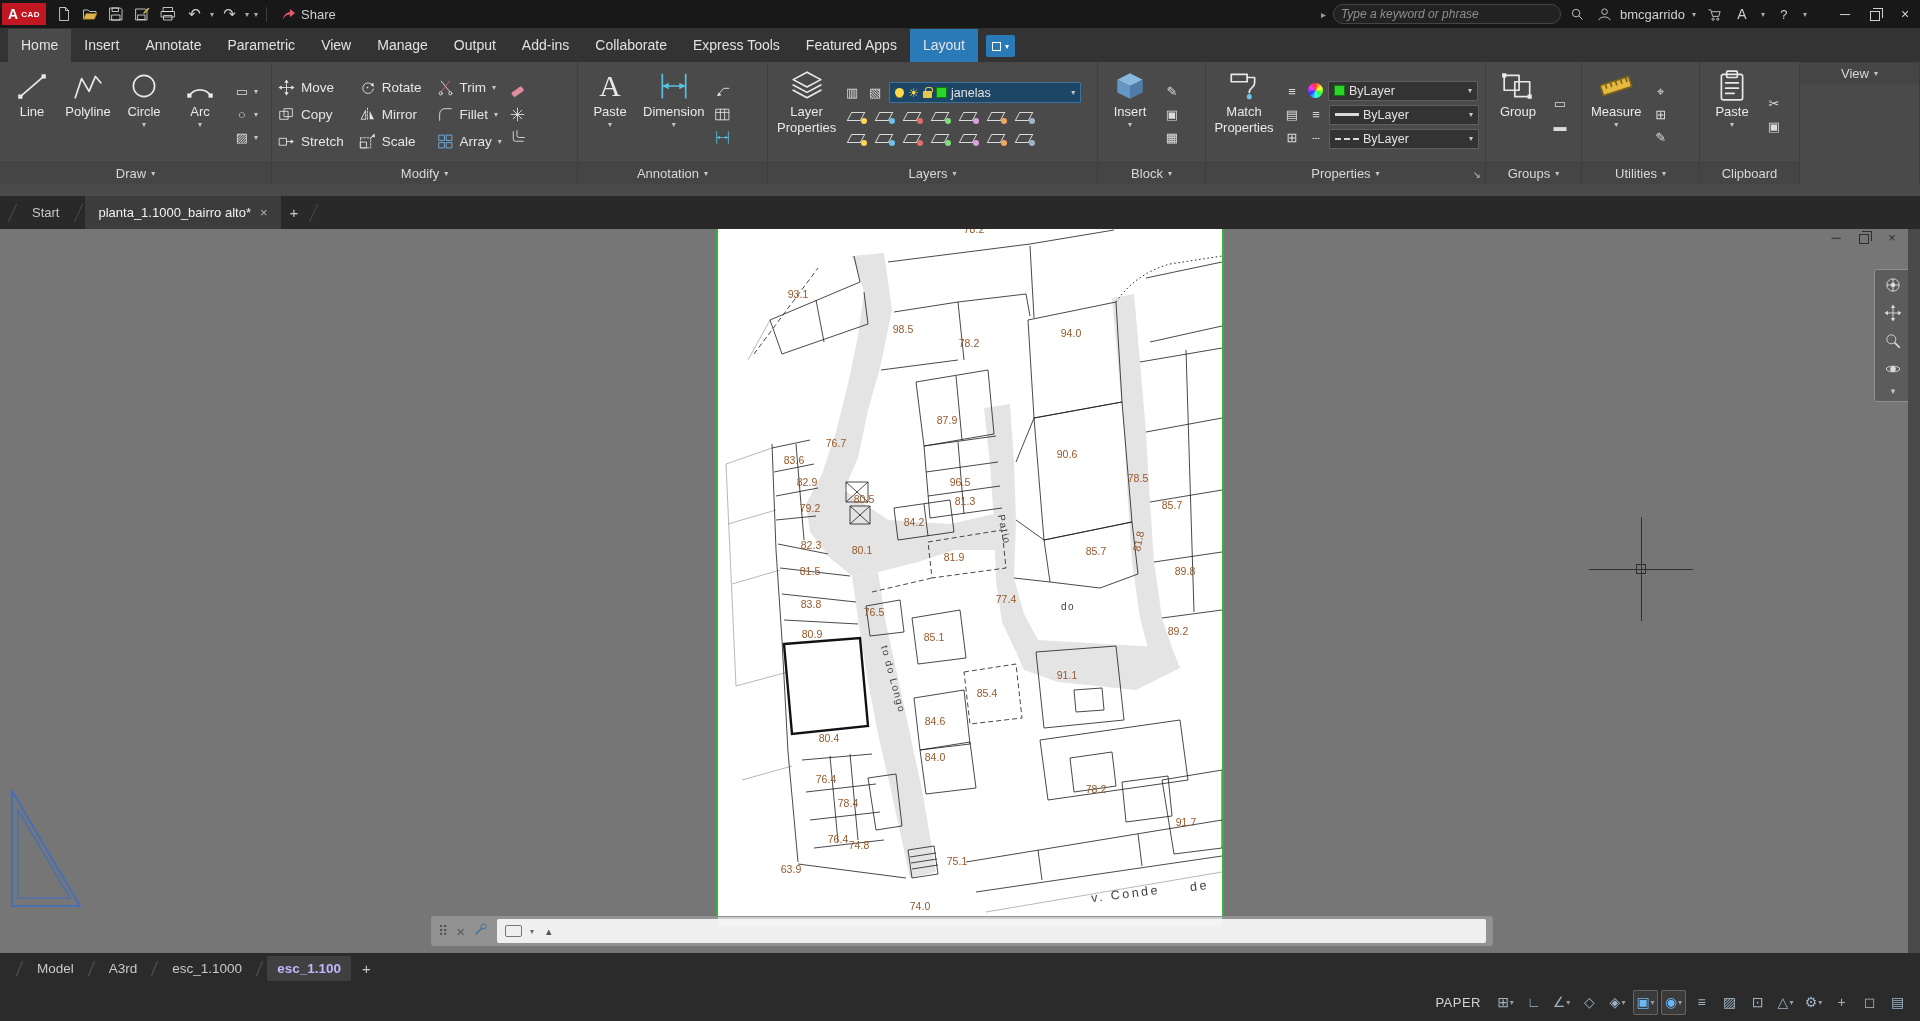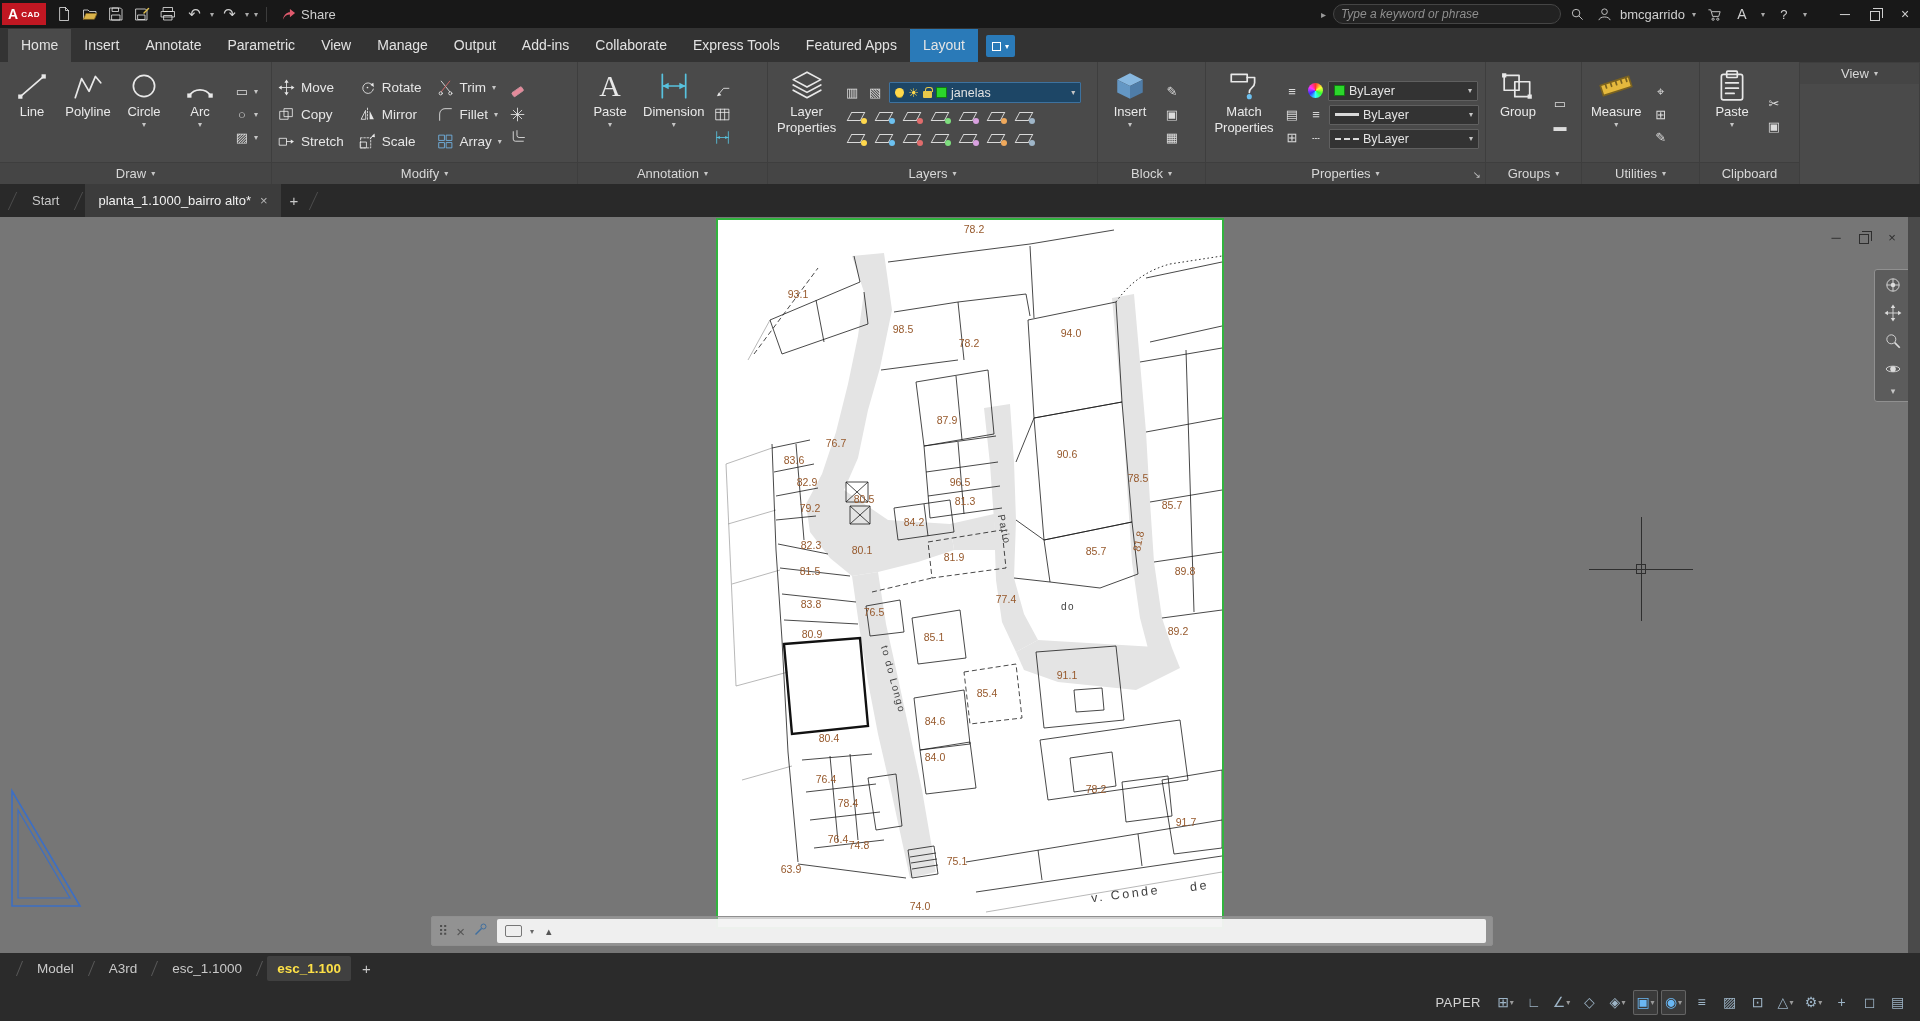--- a/index.html
+++ b/index.html
@@ -92,21 +92,21 @@
 .prop-col{display:flex;flex-direction:column;gap:4px;justify-content:center}
 .prow{display:flex;align-items:center;gap:5px}
 .prow .combo{width:150px;height:20px}
 .cwheel{width:15px;height:15px;border-radius:50%;
   background:conic-gradient(#f33,#ff3,#3f3,#3ff,#33f,#f3f,#f33);display:inline-block}
 .lw-sample{width:24px;height:3px;background:#d9d9d9;display:inline-block}
 .lt-sample{width:24px;height:0;border-top:2px dashed #d9d9d9;display:inline-block}
 .rowico{width:16px;display:flex;justify-content:center;color:#d5d5d5;font-size:13px}
 
 
-#filetabs{position:absolute;top:184px;left:0;right:0;height:33px;background:#292929;
+#filetabs{position:absolute;top:196px;left:0;right:0;height:33px;background:#292929;
   display:flex;align-items:center;font-size:13px;color:#c8c8c8;padding-left:6px;z-index:17}
 .fsep{width:1px;height:18px;background:#4d4d4d;transform:skewX(-25deg);margin:0 6px}
 .ftab{display:flex;align-items:center;gap:9px;padding:0 13px;height:100%}
 .ftab.active{background:#3c3c3c;color:#f2f2f2}
 .fclose{font-size:13px;color:#b5b5b5}
 .fplus{padding:0 9px;font-size:15px;color:#c9c9c9}
 
 
 #canvas{position:absolute;top:217px;left:0;right:12px;height:736px;background:#767676;overflow:hidden}
 #paper{position:absolute;left:718px;top:3px;width:504px;height:707px;background:#fff;
@@ -149,21 +149,21 @@
 .cmd-field input{flex:1;border:none;outline:none;background:transparent;
   font:italic 13.5px "DejaVu Sans Mono",monospace;color:#555}
 .cmd-field input::placeholder{color:#5a5a5a;font-style:italic}
 .cmd-up{color:#555;font-size:11px;padding:0 4px}
 
 
 #layoutbar{position:absolute;top:953px;left:0;right:0;height:30px;background:#2b2b2b;
   display:flex;align-items:center;padding-left:14px;gap:2px;font-size:13.5px;color:#c9c9c9;z-index:17}
 .lsep{width:1px;height:15px;background:#5a5a5a;transform:skewX(-22deg);margin:0 5px}
 .ltab{padding:5px 10px;border-radius:2px}
-.ltab.active{background:#404040;color:#fde047;font-weight:bold}
+.ltab.active{background:#404040;color:#c4b5fd;font-weight:bold}
 .lplus{padding:0 9px;font-size:15px}
 
 
 #statusbar{position:absolute;top:983px;left:0;right:0;height:38px;background:#2b2b2b;
   display:flex;align-items:center;justify-content:flex-end;gap:3px;padding-right:10px;
   font-size:13px;color:#d2d2d2;z-index:17}
 .paper-label{padding:3px 9px;letter-spacing:.5px}
 .sicon{min-width:25px;height:25px;display:flex;align-items:center;justify-content:center;
   gap:1px;color:#9db4c6;font-size:14px;border-radius:2px;padding:0 2px}
 .sicon.active{color:#6ab7f3;background:#3a3a3a;box-shadow:inset 0 0 0 1px #646464}

